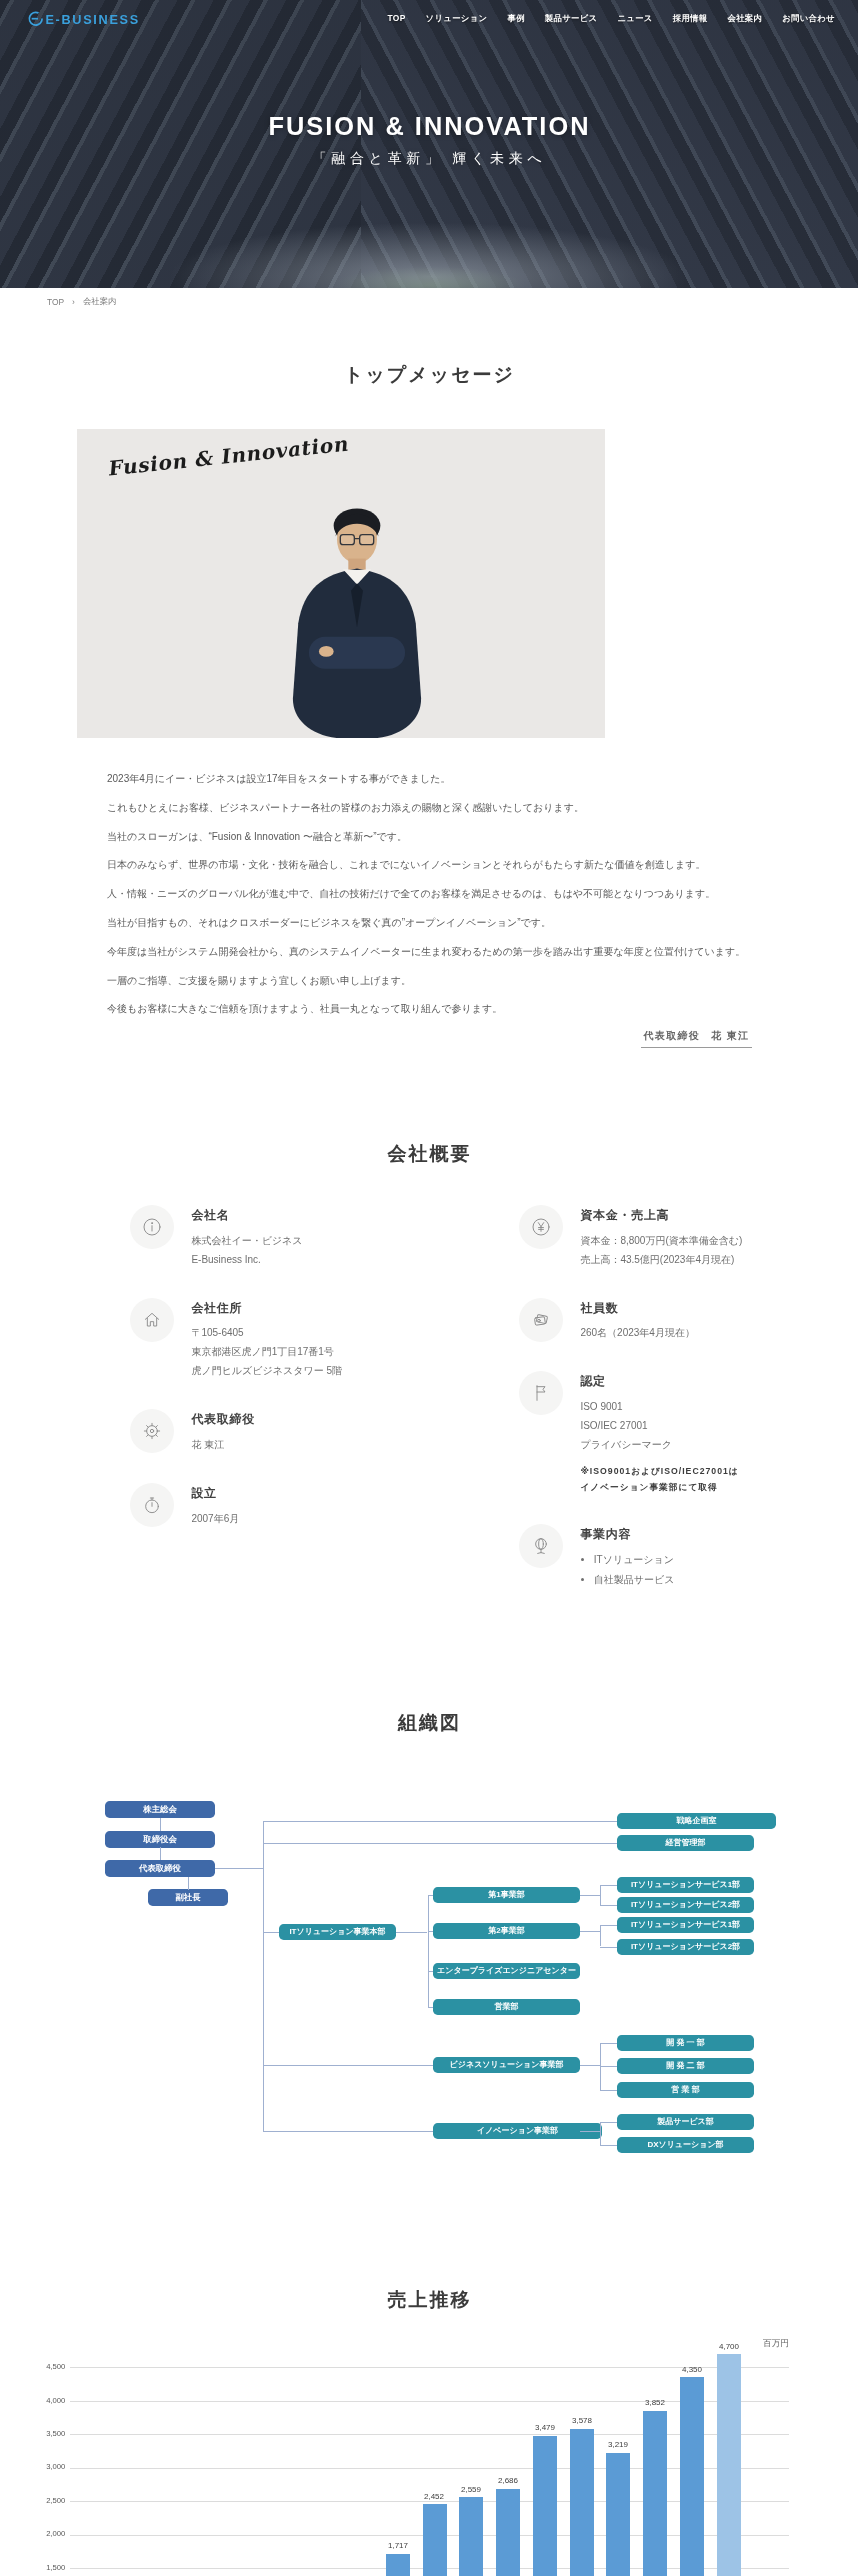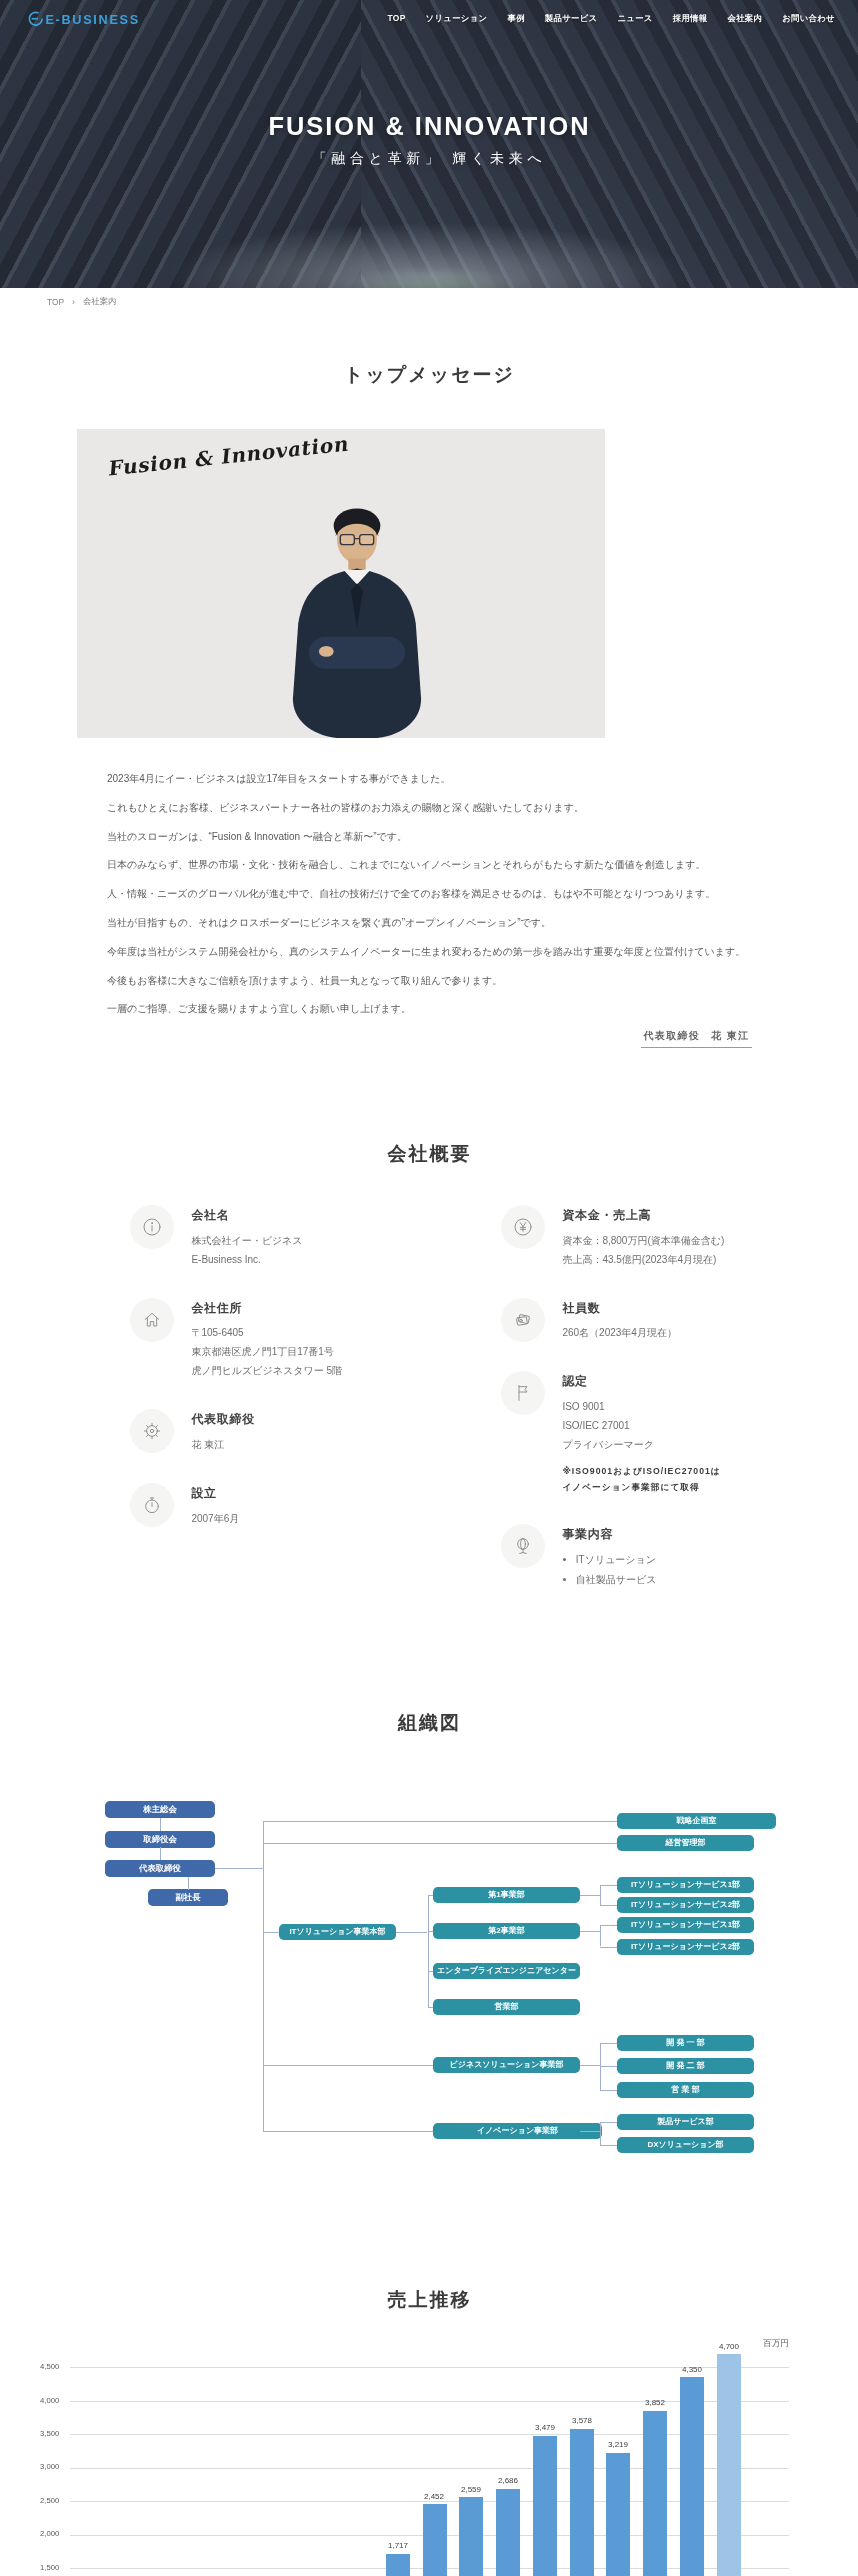--- a/index.html
+++ b/index.html
@@ -40,21 +40,21 @@
   .handwrite{position:absolute;left:31px;top:14.7px;font-family:"DejaVu Serif","Liberation Serif",serif;
              font-style:italic;font-weight:bold;font-size:20px;color:#1c1c1c;transform:rotate(-6deg);letter-spacing:0.7px}
   .man{position:absolute;left:53%;bottom:-2.7px;transform:translateX(-50%)}
   .paras{margin:32px 107px 0 107px}
   .paras p{margin:0 0 11.4px 0;font-size:10px;line-height:17.4px;color:#595959}
   .sig{margin:6.7px 107px 0 0;text-align:right;font-size:10px;font-weight:600;color:#666}
   .sig span{display:inline-block;border-bottom:0.7px solid #9a9a9a;padding:0 2.7px 4px 2.7px;letter-spacing:1.3px}
   
   .sec-company{position:absolute;top:1103px;left:0;width:100%}
   .sec-company .sec-h{margin-top:37px}
-  .ov-grid{margin:38px 0 0 130px;display:grid;grid-template-columns:341px 1fr;column-gap:30px;align-items:start}
+  .ov-grid{margin:38px 0 0 130px;display:grid;grid-template-columns:341px 1fr;column-gap:48px;align-items:start}
   .ov-col{display:flex;flex-direction:column}
   .ov-item{display:flex;gap:17.4px;margin-bottom:29px}
   .ov-ic{width:44px;height:44px;border-radius:50%;background:#f5f5f4;flex:none;display:flex;
          align-items:center;justify-content:center}
   .ov-ic svg{stroke:#8a8a8a;fill:none;stroke-width:1.4;stroke-linecap:round;stroke-linejoin:round}
   .ov-title{font-size:12px;font-weight:bold;color:#414141;letter-spacing:0.7px;margin:2px 0 6.7px 0}
   .ov-line{font-size:10px;color:#6e6e6e;line-height:19px}
   .ov-note{font-size:8.7px;font-weight:bold;color:#3c3c3c;line-height:16px;letter-spacing:1px;margin-top:9.4px}
   .ov-ul{margin:1.3px 0 0 13.4px;padding:0}
   .ov-ul li{font-size:10px;color:#6e6e6e;line-height:20px}
@@ -67,21 +67,21 @@
   .obox.exec{background:#3f69a8;height:16.7px;line-height:16.7px;font-size:8.4px}
   .obox.teal{background:#2b91a3}
   .lv,.lh{position:absolute;background:#9fb0d0}
   .lv{width:0.7px}.lh{height:0.7px}
   
   .sec-sales{position:absolute;top:2274px;left:0;width:100%}
   .sec-sales .sec-h{margin-top:12px}
   .chart{position:relative;margin:21.4px 0 0 40px;width:778px;height:255px;overflow:hidden}
   .unit{position:absolute;right:29px;top:4px;font-size:8.7px;color:#666}
   .grid{position:absolute;left:30px;width:719px;height:0.7px;background:#dcdcdc}
-  .ytick{position:absolute;left:0;width:25.4px;text-align:left;font-size:7.7px;color:#595959}
+  .ytick{position:absolute;left:0;width:25.4px;text-align:right;font-size:7.7px;color:#595959}
   .bar{position:absolute;width:24px}
   .blabel{position:absolute;width:40px;text-align:center;font-size:8px;color:#3d3d3d;font-weight:500}
 </style>
 </head>
 <body>
 
 <div class="hero">
   <div class="hl"></div>
   <div class="hr"></div>
   <div class="shade"></div>
@@ -137,22 +137,22 @@
     </svg>
   </div>
   <div class="paras">
     <p>2023年4月にイー・ビジネスは設立17年目をスタートする事ができました。</p>
     <p>これもひとえにお客様、ビジネスパートナー各社の皆様のお力添えの賜物と深く感謝いたしております。</p>
     <p>当社のスローガンは、“Fusion &amp; Innovation 〜融合と革新〜”です。</p>
     <p>日本のみならず、世界の市場・文化・技術を融合し、これまでにないイノベーションとそれらがもたらす新たな価値を創造します。</p>
     <p>人・情報・ニーズのグローバル化が進む中で、自社の技術だけで全てのお客様を満足させるのは、もはや不可能となりつつあります。</p>
     <p>当社が目指すもの、それはクロスボーダーにビジネスを繋ぐ真の”オープンイノベーション”です。</p>
     <p>今年度は当社がシステム開発会社から、真のシステムイノベーターに生まれ変わるための第一歩を踏み出す重要な年度と位置付けています。</p>
+    <p>一層のご指導、ご支援を賜りますよう宜しくお願い申し上げます。</p>
     <p>今後もお客様に大きなご信頼を頂けますよう、社員一丸となって取り組んで参ります。</p>
-    <p>一層のご指導、ご支援を賜りますよう宜しくお願い申し上げます。</p>
   </div>
   <div class="sig">
     <span>代表取締役　花 東江</span>
   </div>
 </div>
 
 <div class="sec-company">
   <h2 class="sec-h">会社概要</h2>
   <div class="ov-grid">
     <div class="ov-col">

